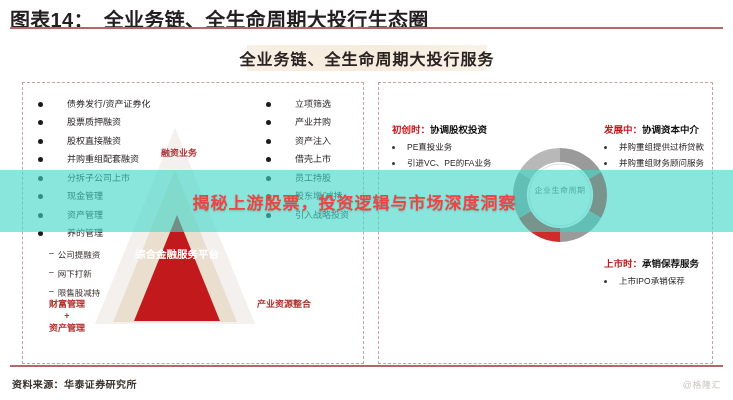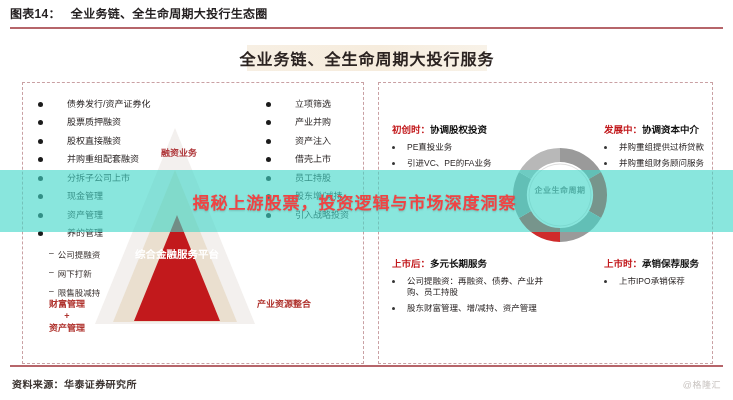--- a/index.html
+++ b/index.html
@@ -12,21 +12,21 @@
     position:relative;
   }
   #page{position:relative;width:733px;height:400px;overflow:hidden;background:#fff;}
 
   
   .fig-head{
     position:absolute;left:10px;top:4px;width:713px;height:28px;
   }
   .fig-head .row{
     display:flex;align-items:baseline;gap:10px;
-    font-size:12px;font-weight:bold;color:#231f20;
+    font-size:20px;font-weight:bold;color:#231f20;
     letter-spacing:.3px;
     white-space:nowrap;
     text-align:right;
   }
   .fig-head .num{font-weight:bold;}
   .fig-rule{
     position:absolute;left:10px;top:27px;width:713px;height:2px;
     background:#b6656a;
   }
 
@@ -109,21 +109,21 @@
   .rdot{flex:0 0 auto;width:3px;height:3px;border-radius:50%;background:#333;margin-top:4px;}
   #rb-tl{left:392px;top:122px;}
   #rb-tr{left:604px;top:122px;width:104px;}
   #rb-bl{left:392px;top:256px;width:162px;}
   #rb-br{left:604px;top:256px;width:104px;}
 
   
   #cycle{position:absolute;left:505px;top:140px;width:110px;height:110px;}
   #cycle .center-lbl{
     position:absolute;left:0;top:44px;width:110px;text-align:center;
-    font-size:8px;color:#6b6b6b;font-weight:bold;letter-spacing:.5px;
+    font-size:8px;color:#6b6b6b;font-weight:normal;letter-spacing:.5px;
   }
 
   
   #overlay-band{
     position:absolute;left:0;top:170px;width:733px;height:62px;
     background:rgba(64,214,200,0.62);
   }
   #overlay-text{
     position:absolute;left:0;top:170px;width:709px;height:62px;
     display:flex;align-items:center;justify-content:center;
@@ -289,33 +289,20 @@
     <div class="rline">
       <span class="rdot"></span>
       <span>并购重组提供过桥贷款</span>
     </div>
     <div class="rline">
       <span class="rdot"></span>
       <span>并购重组财务顾问服务</span>
     </div>
   </div>
 
-  <div class="rblock" id="rb-bl">
-    <div class="rhead">
-      <span class="stage">上市后：</span><span>多元长期服务</span>
-    </div>
-    <div class="rline">
-      <span class="rdot"></span>
-      <span>公司提融资：再融资、债券、产业并购、员工持股</span>
-    </div>
-    <div class="rline">
-      <span class="rdot"></span>
-      <span>股东财富管理、增/减持、资产管理</span>
-    </div>
-  </div>
 
   <div class="rblock" id="rb-br">
     <div class="rhead">
       <span class="stage">上市时：</span><span>承销保荐服务</span>
     </div>
     <div class="rline">
       <span class="rdot"></span>
       <span>上市IPO承销保荐</span>
     </div>
   </div>

